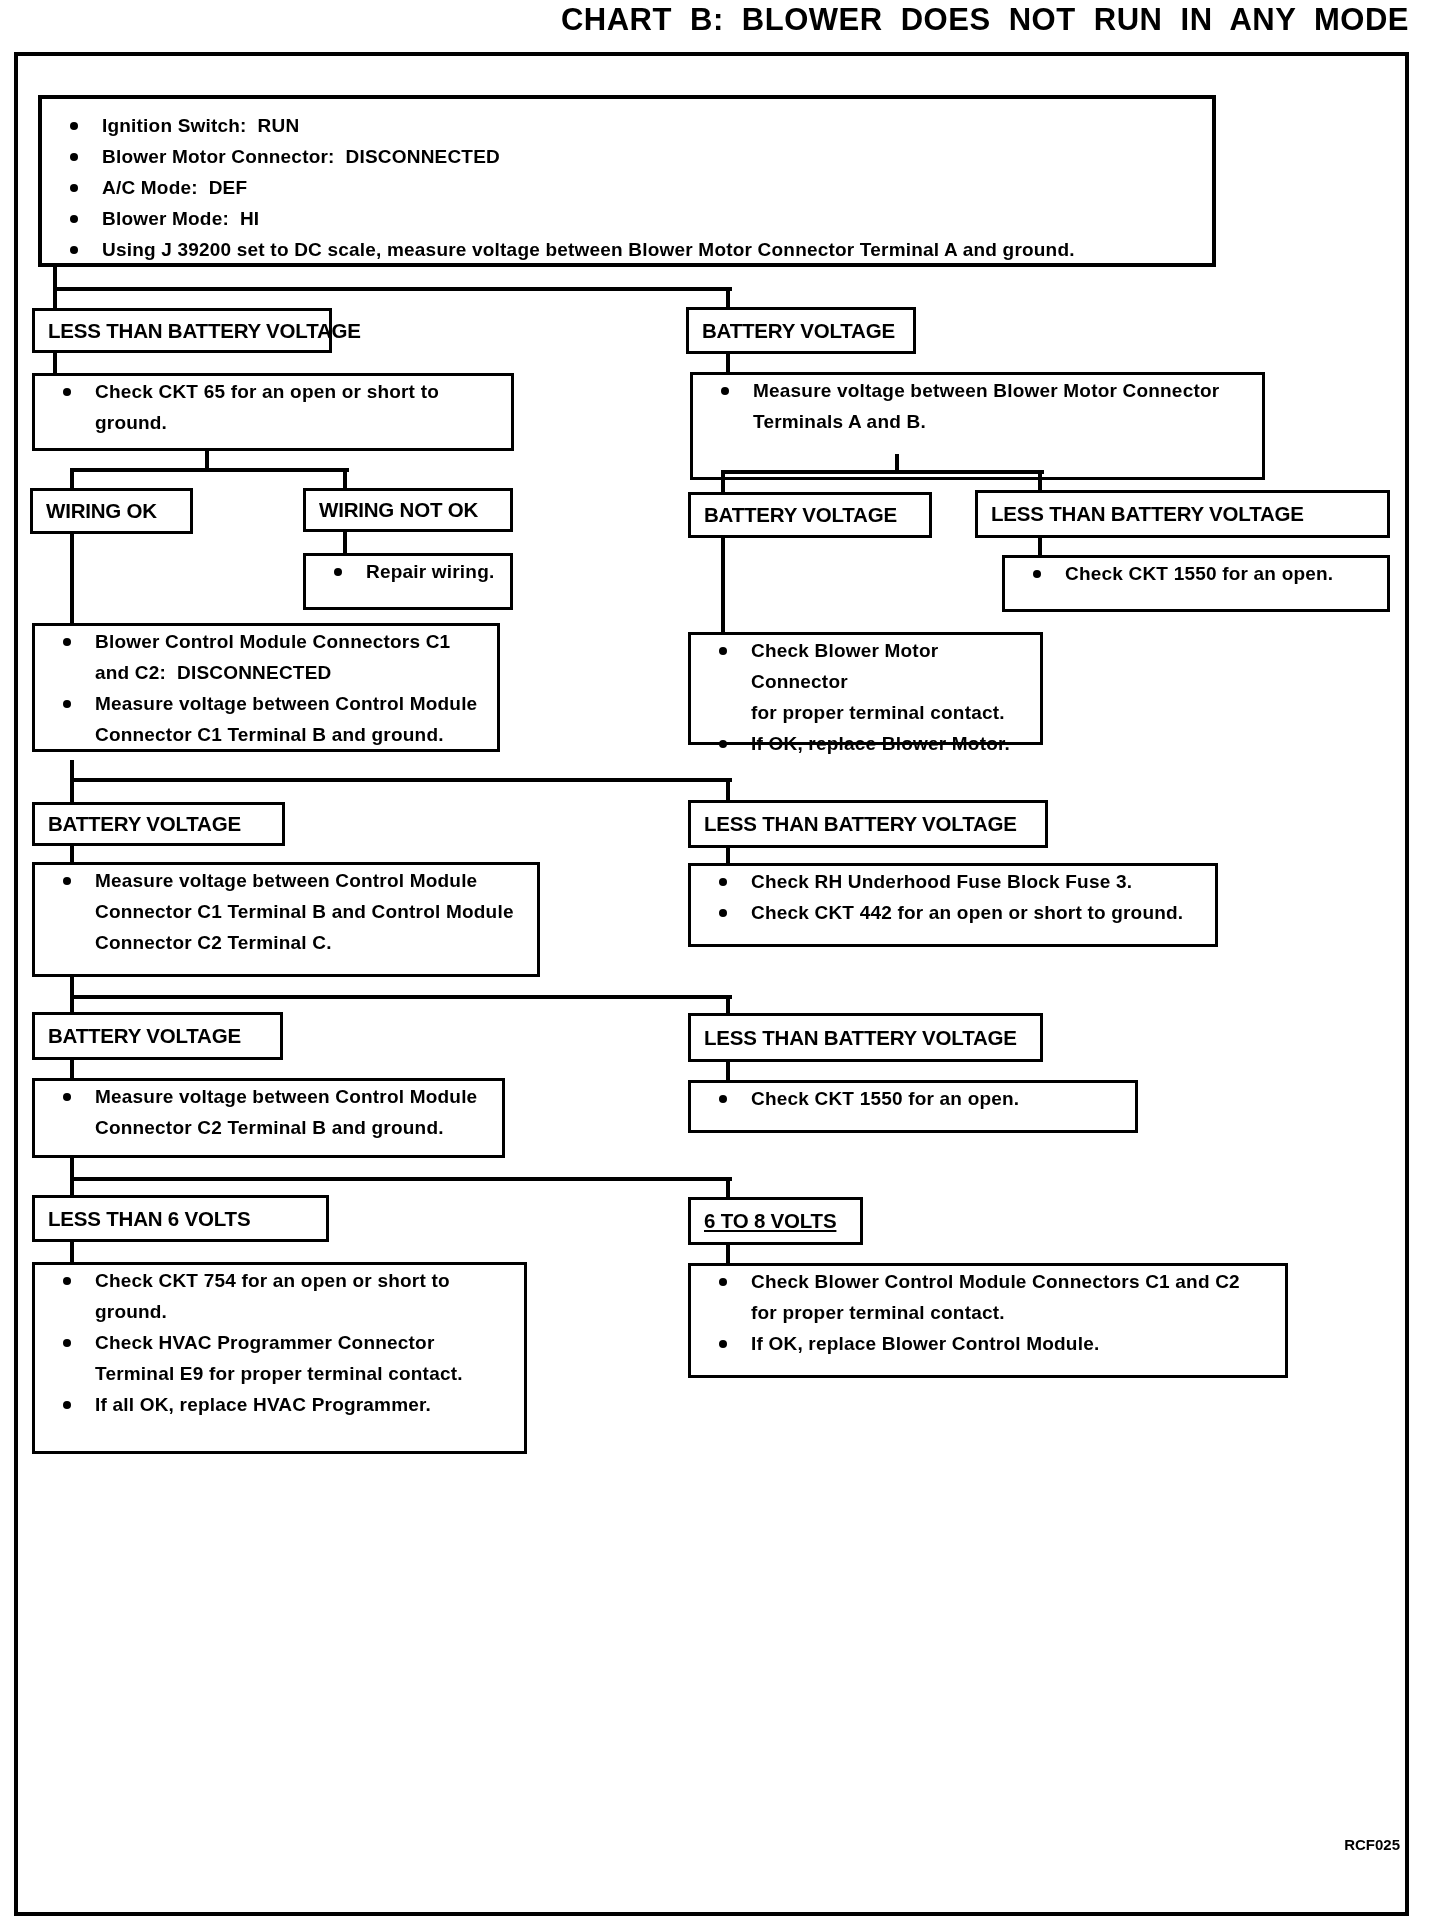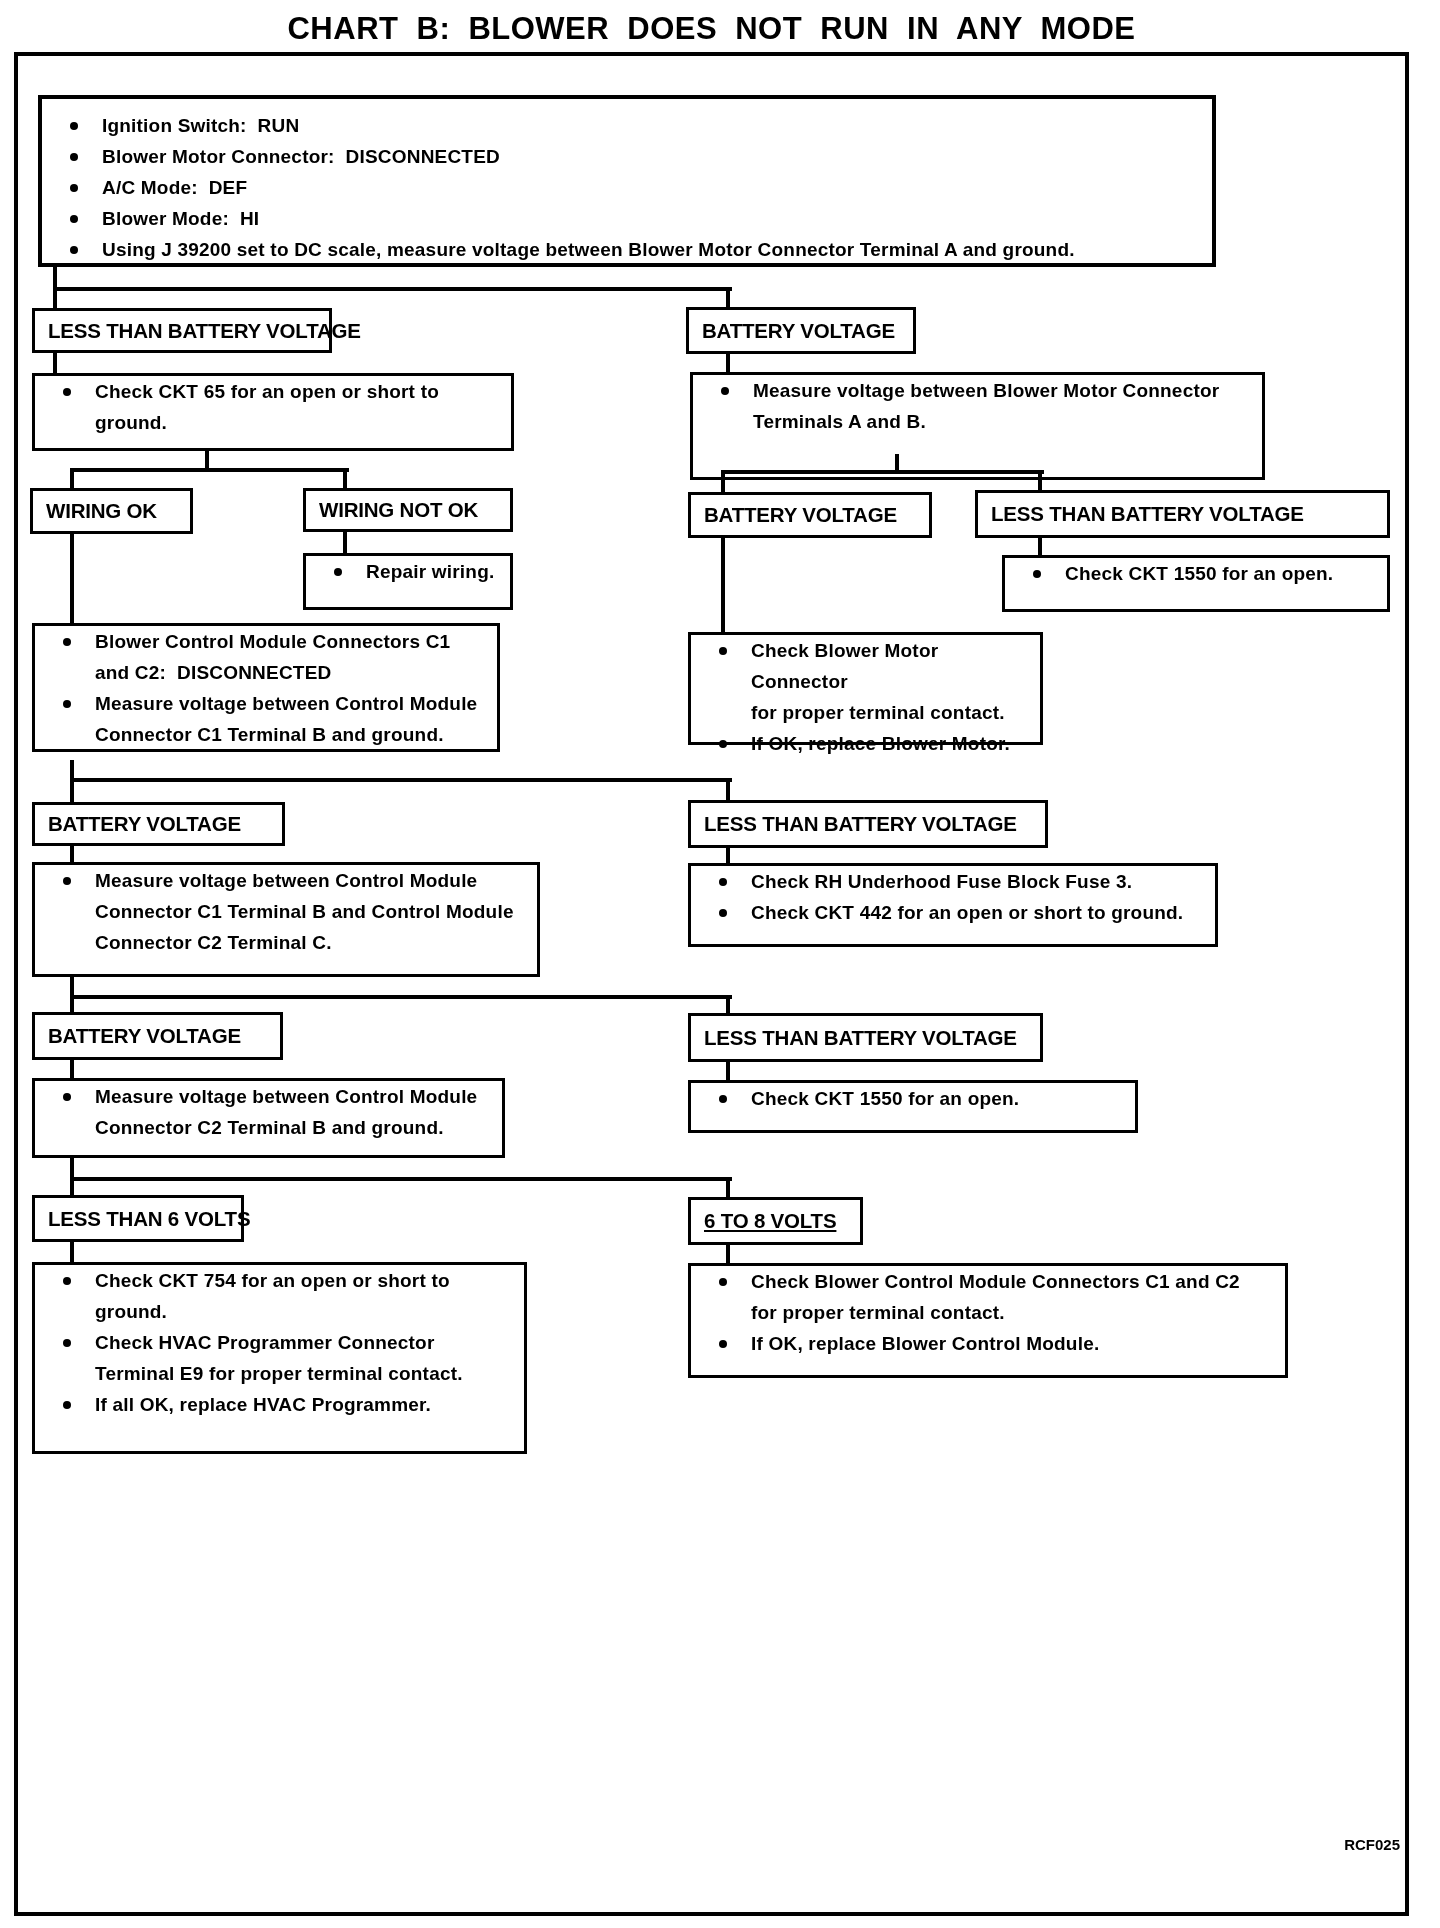--- a/index.html
+++ b/index.html
@@ -1,18 +1,18 @@
 <!DOCTYPE html>
 <html><head>
 <meta charset="utf-8">
 <style>
   html,body{margin:0;padding:0;background:#fff;}
   #page{position:relative;width:1440px;height:1928px;background:#ffffff;
         font-family:"Liberation Sans",sans-serif;font-weight:700;color:#000;}
-  #title{position:absolute;left:14px;top:11px;width:1395px;text-align:center;
+  #title{position:absolute;left:14px;top:2px;width:1395px;text-align:right;
          font-size:31px;letter-spacing:.5px;word-spacing:9px;white-space:nowrap;}
   #frame{position:absolute;left:14px;top:52px;width:1395px;height:1864px;
          border:4px solid #000;box-sizing:border-box;}
   .box{position:absolute;box-sizing:border-box;border:3px solid #000;background:#fff;}
   .header{display:flex;align-items:center;padding-left:13px;
           font-size:20.5px;letter-spacing:-.2px;white-space:nowrap;}
   .action{}
   .brow{display:flex;align-items:flex-start;padding-left:28px;}
   .bdot{flex:none;width:8px;height:8px;border-radius:50%;background:#000;margin:12px 24px 0 0;}
   .btxt{font-size:19px;line-height:31px;letter-spacing:.2px;white-space:pre-wrap;}
@@ -33,21 +33,21 @@
   #a2Ra{left:688px;top:632px; width:355px; height:113px;}
   #bigL{left:32px; top:623px; width:468px; height:129px;}
   #h3L {left:32px; top:802px; width:253px; height:44px;}
   #h3R {left:688px;top:800px; width:360px; height:48px;}
   #a3L {left:32px; top:862px; width:508px; height:115px;}
   #a3R {left:688px;top:863px; width:530px; height:84px;}
   #h4L {left:32px; top:1012px;width:251px; height:48px;}
   #h4R {left:688px;top:1013px;width:355px; height:49px;}
   #a4L {left:32px; top:1078px;width:473px; height:80px;}
   #a4R {left:688px;top:1080px;width:450px; height:53px;}
-  #h5L {left:32px; top:1195px;width:212px; height:47px;}
+  #h5L {left:32px; top:1195px;width:297px; height:47px;}
   #h5R {left:688px;top:1197px;width:175px; height:48px;text-decoration:underline;}
   #a5L {left:32px; top:1262px;width:495px; height:192px;}
   #a5R {left:688px;top:1263px;width:600px; height:115px;}
 </style>
 </head>
 <body>
 
 <div id="page">
 
   <div id="title">CHART B: BLOWER DOES NOT RUN IN ANY MODE</div>

